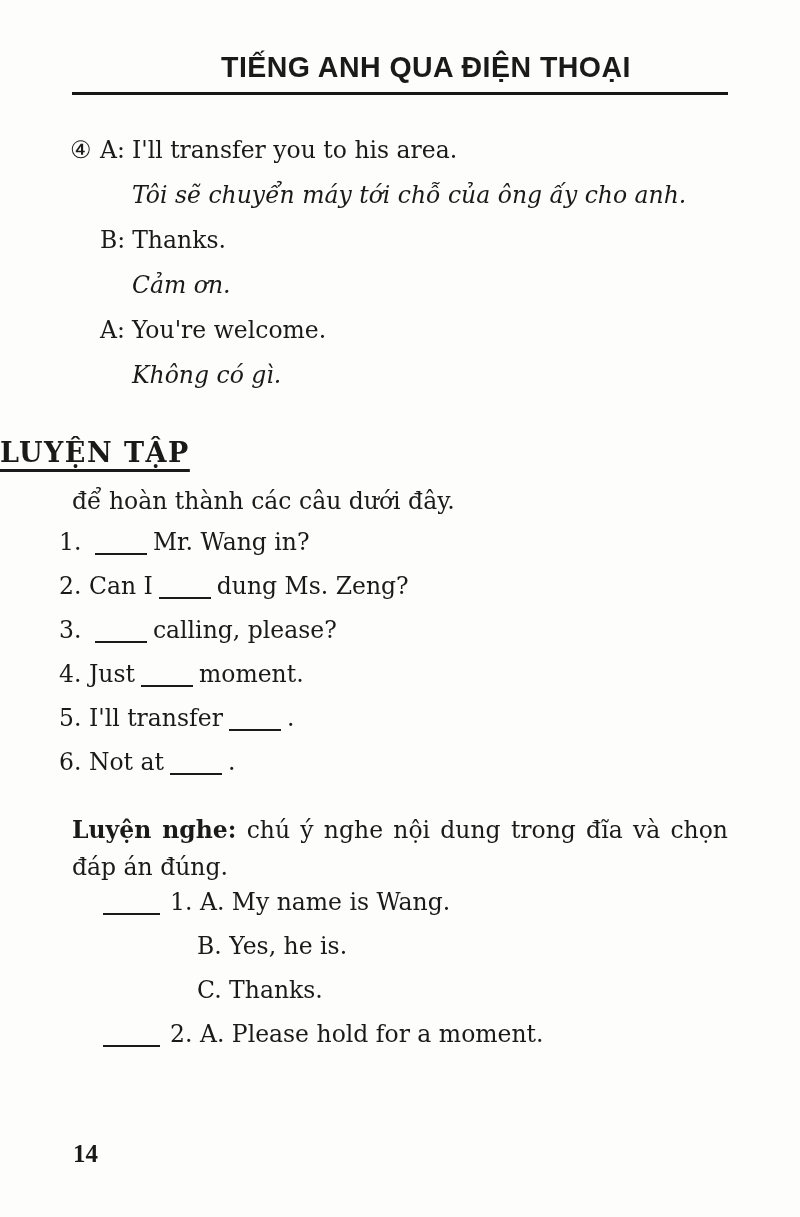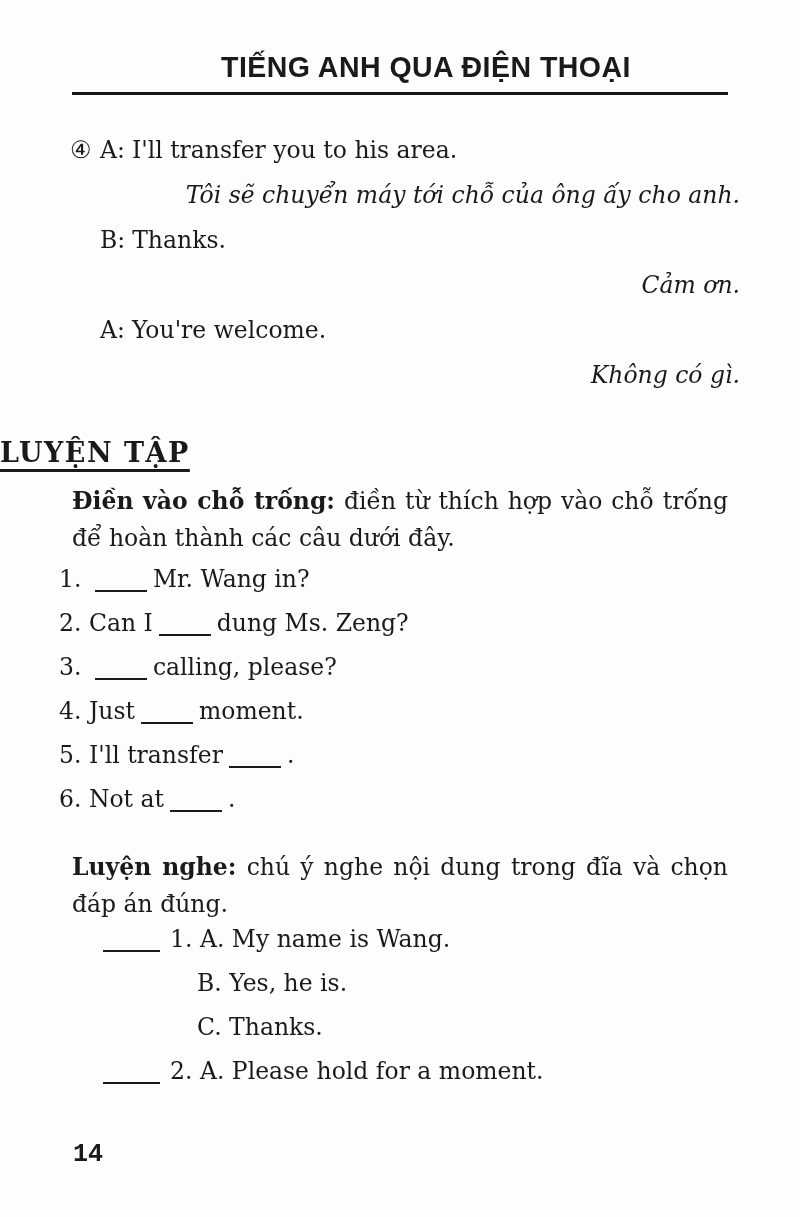--- a/index.html
+++ b/index.html
@@ -32,21 +32,21 @@
     border-top: 3.5px solid #171717;
     height: 0;
   }
 
   
   .dialogue { margin: 41px 60px 12px 70px; font-size: 23.5px; }
   .d-line { line-height: 28px; margin-bottom: 17px; white-space: nowrap; }
   .d-circ { display: inline-block; width: 30px; font-size: 24px; }
   .d-speaker { margin-right: 7px; }
   .d-sp { margin-left: 30px; }
-  .d-vi { margin-left: 62px; font-style: italic; text-align: right; }
+  .d-vi { margin-left: 62px; font-style: italic; }
 
   
   .section-heading {
     margin-top: 48px;
     text-align: left;
     font-weight: 700;
     font-size: 27px;
     line-height: 32px;
     letter-spacing: 1.5px;
   }
@@ -76,21 +76,21 @@
   
   .listen-instr { margin-top: 36px; }
   .listen-items { margin: 2px 60px 0 103px; font-size: 23.5px; }
   .listen-line { line-height: 28px; margin-bottom: 16px; white-space: nowrap; }
   .listen-line .blank { width: 57px; margin: 0 10px -5px 0; }
   .listen-opt { margin-left: 94px; }
 
   
   .page-number {
     position: absolute; left: 73px; top: 1140px;
-    font-family: Liberation Mono, monospace;
+    font-family: Liberation Serif, serif;
     font-weight: 700;
     font-size: 25px;
     text-align: right;
   }
 </style>
 </head>
 <body>
 
 <div class="page">
 
@@ -112,21 +112,20 @@
       <span class="d-speaker">A:</span><span>You're welcome.</span>
     </div>
     <div class="d-line d-vi">Không có gì.</div>
   </div>
 
   <div class="section-heading">
     <span class="u">LUYỆN TẬP</span>
   </div>
 
   <div class="instr">
-    <span class="jline"><span class="label">Điền vào chỗ trống:</span> <span>điền từ thích hợp vào chỗ trống</span></span>
     <span class="line2">để hoàn thành các câu dưới đây.</span>
   </div>
 
   <div class="fill-items">
     <div class="fill-item">
       <span>1.</span> <span></span><span class="blank"></span><span>Mr. Wang in?</span>
     </div>
     <div class="fill-item">
       <span>2.</span> <span>Can I</span><span class="blank"></span><span>dung Ms. Zeng?</span>
     </div>

